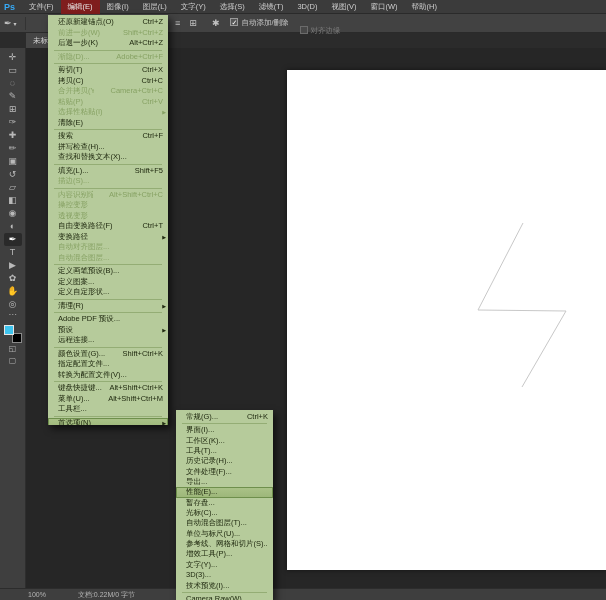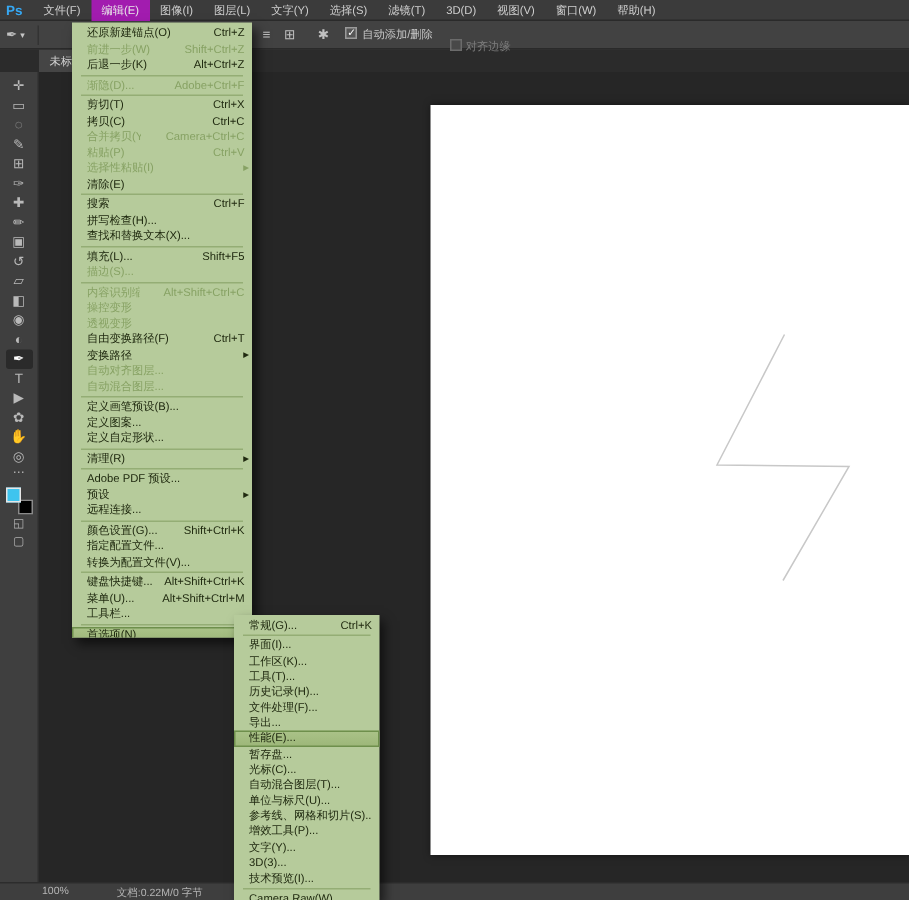--- a/index.html
+++ b/index.html
@@ -12,21 +12,21 @@
   }
   
   .menubar {
     position:absolute; top:0; left:0; right:0; height:14px;
     background:#3b3b3b; border-bottom:1px solid #2a2a2a;
     display:flex; align-items:center; z-index:40;
     font-size:7.5px; color:#cfcfcf; white-space:nowrap;
   }
   .ps-logo { color:#36a9f5; font-weight:bold; font-size:9px; padding:0 7px 0 4px; }
   .menubar-item { padding:0 7px; height:14px; line-height:14px; }
-  .menubar-item.active { background:#a21caf; color:#e8e8e8; }
+  .menubar-item.active { background:#7f1d1d; color:#e8e8e8; }
   
   .optionsbar {
     position:absolute; top:14px; left:0; right:0; height:19px;
     background:#424242; border-bottom:1px solid #2a2a2a;
     display:flex; align-items:center; z-index:5;
     color:#c6c6c6; font-size:7.5px; white-space:nowrap;
   }
   .opt-toolpreset { display:flex; align-items:center; padding:0 4px; gap:2px; }
   .opt-sep { width:1px; height:13px; background:#333; margin:0 4px; }
   .opt-icongroup { display:flex; align-items:center; gap:9px; margin-left:128px; }
@@ -75,21 +75,21 @@
   .sb-zoom { margin-left:28px; }
   .sb-doc { margin-left:32px; }
   .sb-arrow { margin-left:42px; font-size:6px; color:#9a9a9a; }
   
   .menu {
     position:absolute; background:var(--menu-green,#b6cb9b);
     box-shadow:3px 4px 7px rgba(0,0,0,.6);
     font-size:7.5px; color:#202a10; padding-top:2px;
   }
   #edit-menu { left:48px; top:15px; width:120px; height:410px; z-index:50; overflow:hidden; }
-  #prefs-menu { left:156px; top:410px; width:97px; height:190px; z-index:60; overflow:hidden; }
+  #prefs-menu { left:176px; top:410px; width:97px; height:190px; z-index:60; overflow:hidden; }
   .menu-row { position:relative; height:10.5px; line-height:10.5px;
     display:flex; padding:0 5px 0 10px; white-space:nowrap;justify-content:space-between; }
   #prefs-menu .menu-row { height:10.35px; line-height:10.35px; }
   .menu-row .lbl { flex:1; overflow:hidden; }
   .menu-row .sc { margin-left:4px; }
   .menu-row .arr { position:absolute; right:2px; top:0; font-size:5px; }
   .menu-row.disabled { color:#87a264;gap:12px; }
   .menu-row.highlighted {
     background:linear-gradient(#abc389,#9cb678);
     outline:1px solid #6e8f4c; outline-offset:-1px;

